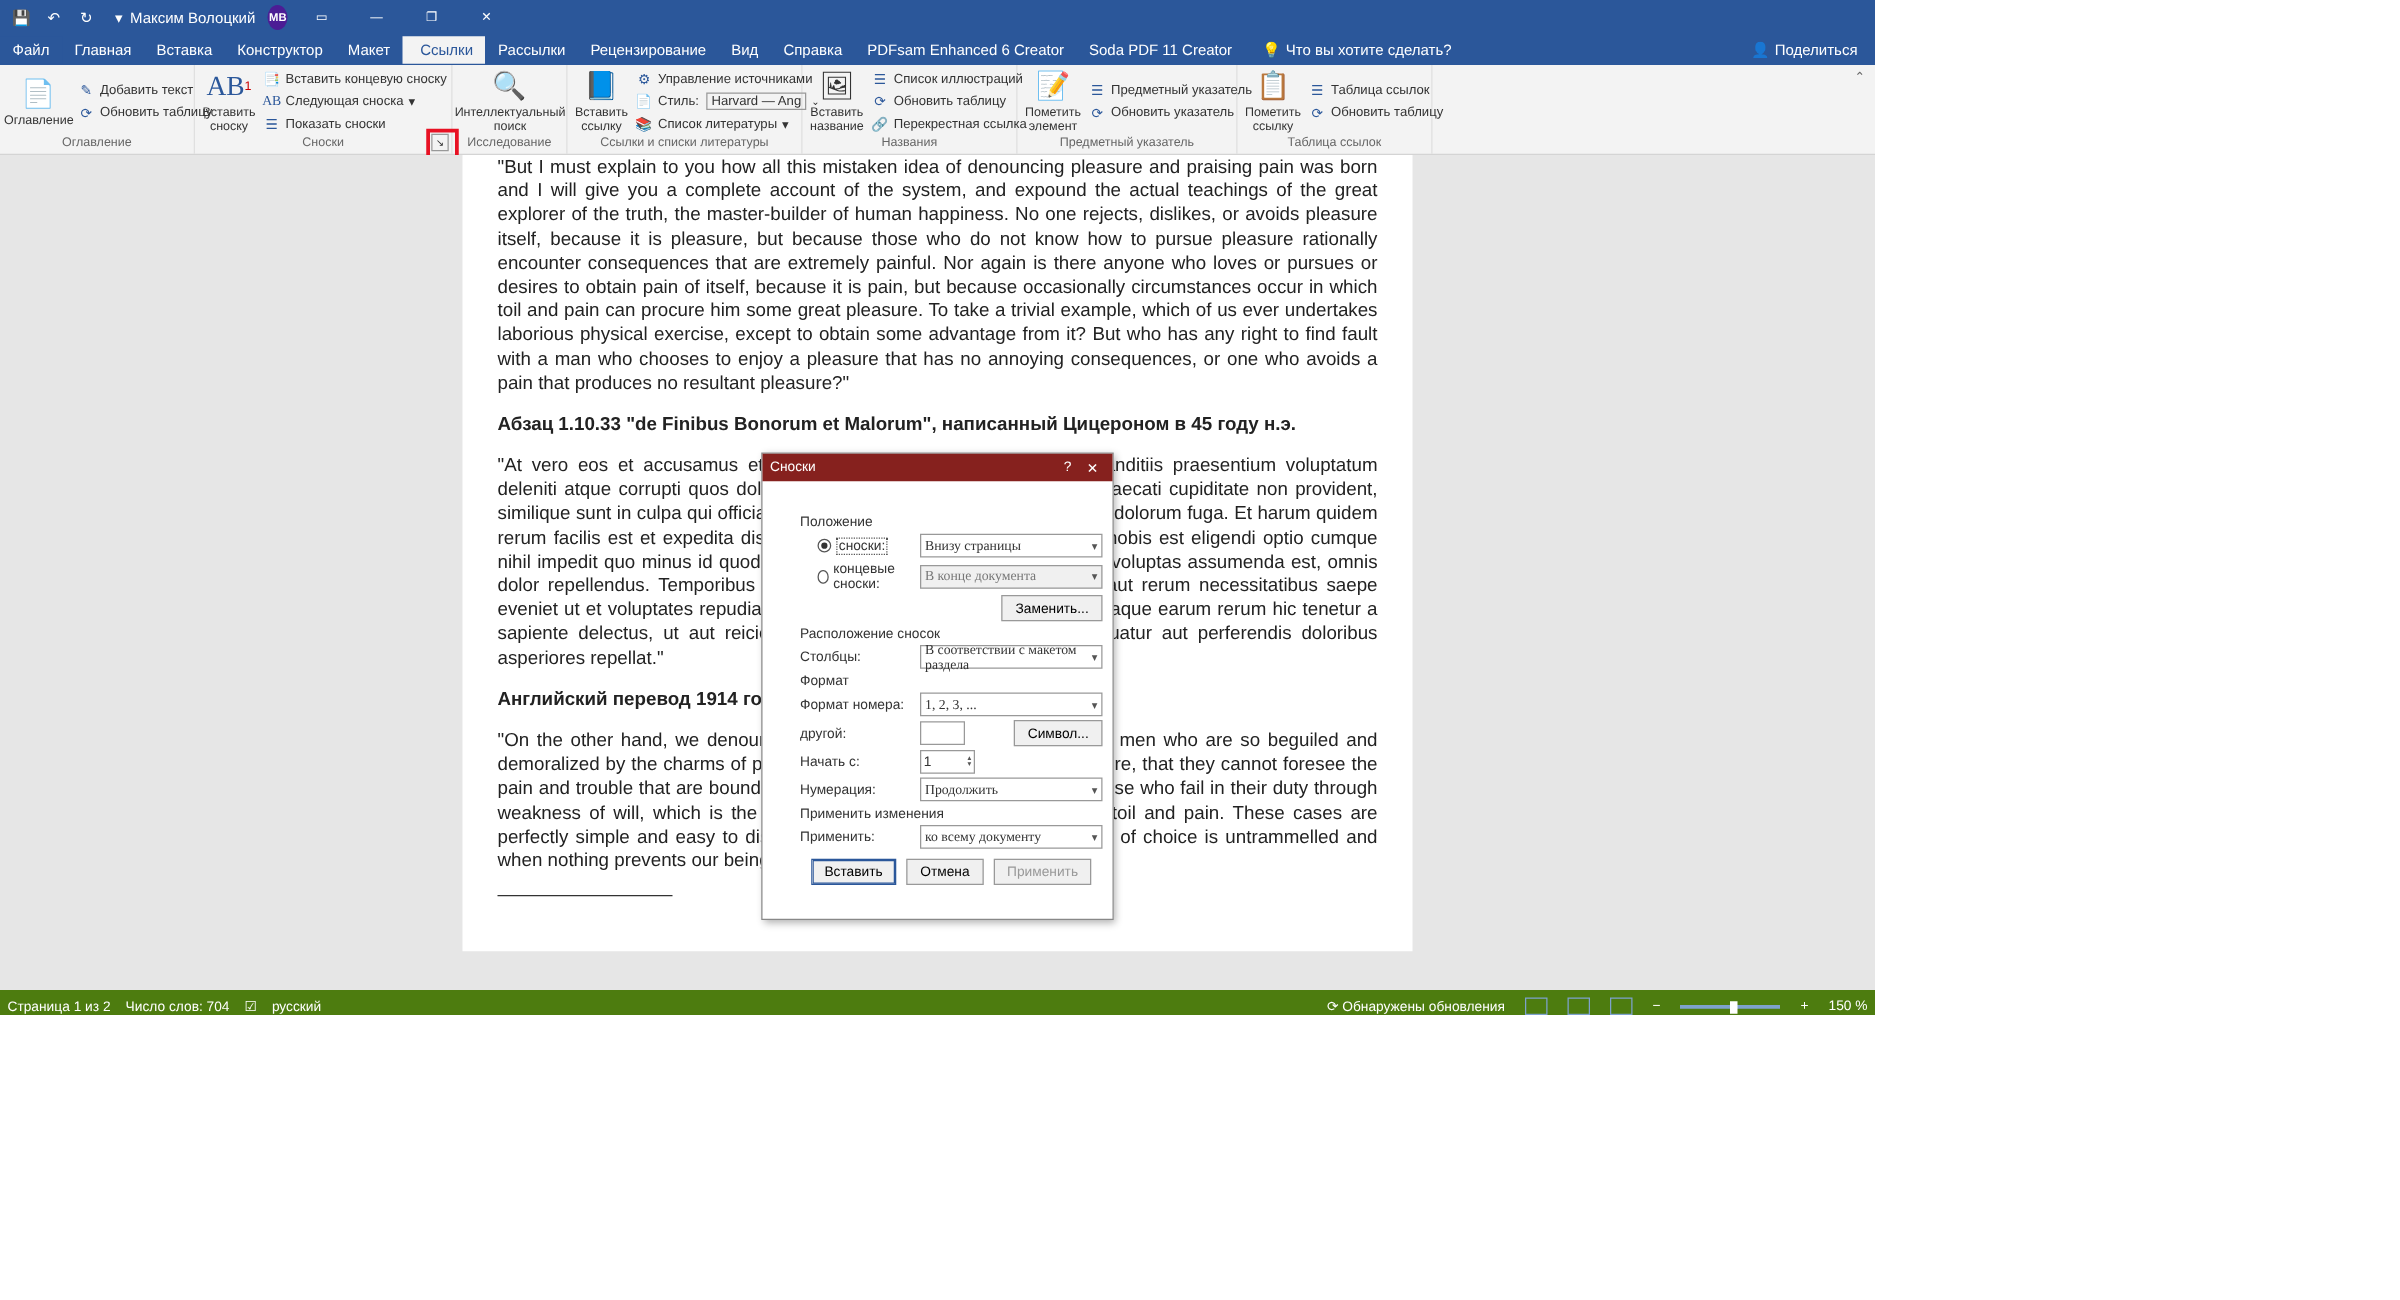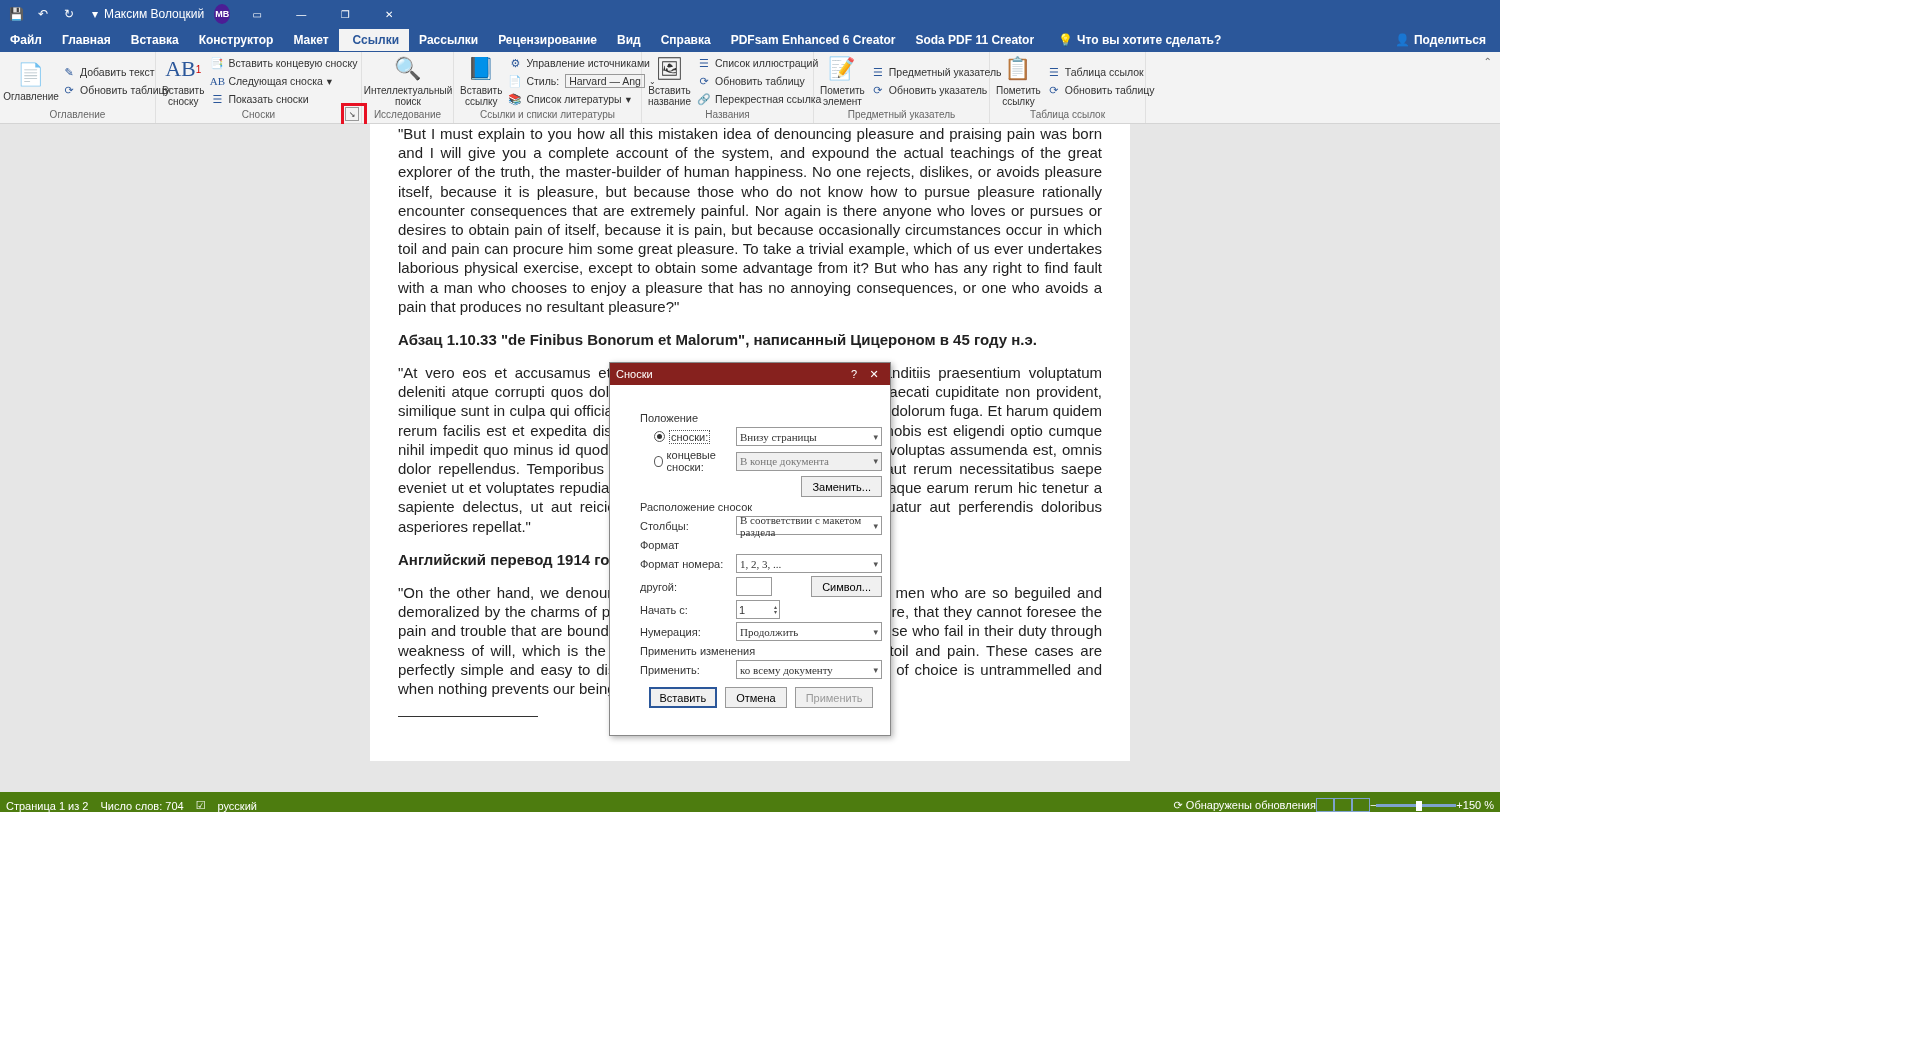--- a/index.html
+++ b/index.html
@@ -8,21 +8,21 @@
 
 .titlebar { height: 28px; background: #2b579a; color: #fff; display: flex; align-items: center; }
 .qat { display: flex; gap: 8px; padding-left: 8px; }
 .qat-btn { width: 18px; height: 18px; display: flex; align-items: center; justify-content: center; cursor: pointer; font-size: 12px; }
 .title-center { flex: 1; text-align: center; font-size: 12px; }
 .title-right { display: flex; align-items: center; gap: 10px; padding-right: 10px; }
 .user-badge { width: 16px; height: 20px; background: #4c1d95; border-radius: 50%; display: flex; align-items: center; justify-content: center; font-size: 9px; font-weight: bold; }
 .win-btn { width: 34px; height: 22px; display:flex; align-items:center; justify-content:center; cursor: pointer; font-size: 10px; }
 
 
-.menubar { height: 24px; background: #2b579a; display: flex; align-items: center; color: #fff; font-weight: bold; }
+.menubar { height: 24px; background: #2b579a; display: flex; align-items: center; color: #fff; }
 .menu-tab { padding: 4px 10px; font-size: 12px; cursor: pointer; }
 .menu-tab.file { background: #2b579a; }
 .menu-tab.active { background: #f3f3f3; color: #2b579a; padding-left: 14px; }
 .tellme { display: flex; align-items: center; gap: 4px; padding-left: 14px; font-size: 12px; }
 .share { margin-left: auto; padding-right: 14px; display:flex; align-items:center; gap:4px; font-size:12px;}
 
 
 .ribbon { height: 72px; background: #f3f3f3; border-bottom: 1px solid #d4d4d4; display: flex; }
 .group { border-right: 1px solid #e0e0e0; padding: 3px 6px 0 6px; display:flex; flex-direction:column; position:relative; }
 .group-body { flex:1; display:flex; gap:4px; }
@@ -67,21 +67,21 @@
 .dlg-btn.dis { color:#999; }
 .dlg-btn.right { margin-left:auto; }
 .dlg-buttons { display:flex; gap:8px; justify-content:center; margin:8px 0 4px 0; }
 .radio { display:inline-flex; align-items:center; gap:4px; font-size:11px;}
 .radio .rd { width:11px; height:11px; border:1px solid #555; border-radius:50%; display:inline-flex; align-items:center; justify-content:center;}
 .radio .rd.sel::after { content:""; width:5px; height:5px; background:#333; border-radius:50%;}
 .radio.sel .lbl-r { border:1px dotted #555; padding:0 1px;}
 
 
 .statusbar { height:20px; background:#4d7c0f; color:#fff; display:flex; align-items:flex-end; font-size:11px; padding:0 6px; gap:12px;}
-.statusbar .right { margin-left:auto; display:flex; align-items:center; gap:0;}
+.statusbar .right { margin-left:auto; display:flex; align-items:center; gap:16px;}
 .view-btn { width:18px; height:14px; border:1px solid #7ea2ce; display:inline-block; cursor:pointer;}
 .zoom-slider { width:80px; height:3px; background:#7ea2ce; position:relative;}
 .zoom-slider::after { content:""; position:absolute; left:50%; top:-3px; width:6px; height:10px; background:#fff;}
 
 .collapse-ribbon { margin-left:auto; padding:4px 8px; cursor:pointer; color:#666; font-size:10px;}
 </style>
 </head>
 <body>
 
 <div class="titlebar">

